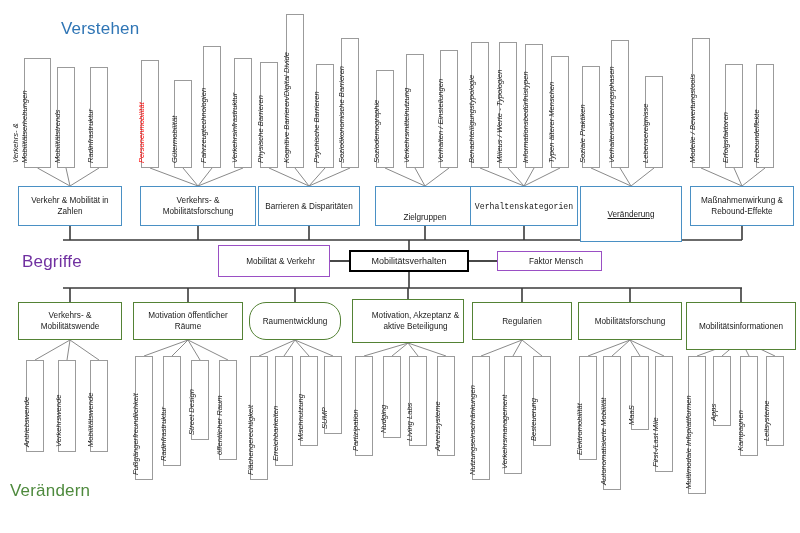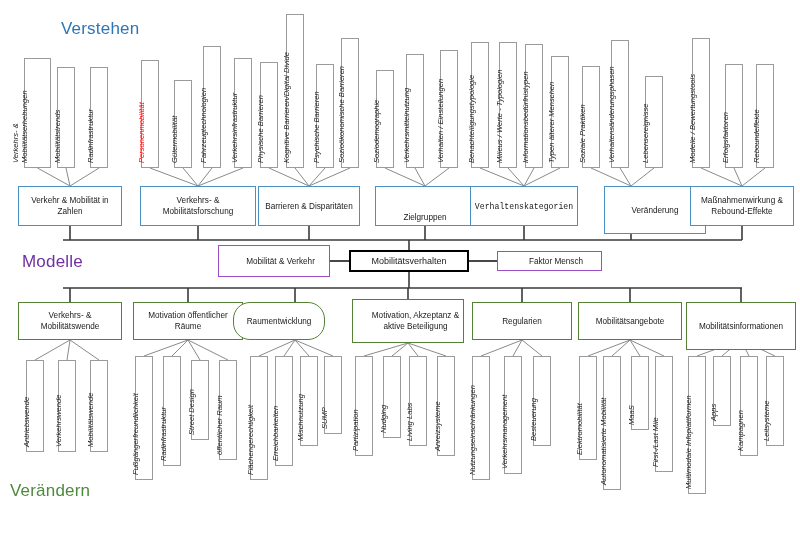--- a/index.html
+++ b/index.html
@@ -137,21 +137,21 @@
       <line x1="630" y1="340" x2="640" y2="356" stroke="#8a8a8a" stroke-width="1"></line>
       <line x1="630" y1="340" x2="664" y2="356" stroke="#8a8a8a" stroke-width="1"></line>
       <line x1="741" y1="288" x2="741" y2="302" stroke="#3a3a3a" stroke-width="1.6"></line>
       <line x1="741" y1="340" x2="697" y2="356" stroke="#8a8a8a" stroke-width="1"></line>
       <line x1="741" y1="340" x2="722" y2="356" stroke="#8a8a8a" stroke-width="1"></line>
       <line x1="741" y1="340" x2="749" y2="356" stroke="#8a8a8a" stroke-width="1"></line>
       <line x1="741" y1="340" x2="775" y2="356" stroke="#8a8a8a" stroke-width="1"></line>
     </svg>
 
   <div class="section-title t-verstehen" style="left:28px;top:19px;margin-left:33px;">Verstehen</div>
-  <div class="section-title t-begriffe" style="left:22px;top:252px;">Modelle</div>
+  <div class="section-title t-begriffe" style="left:22px;top:252px;">Begriffe</div>
   <div class="section-title t-veraendern" style="left:10px;top:481px;">Verändern</div>
 
   <div id="layer-top-leaves">
       <div class="vlabel two" style="left: 24px; top: 58px; width: 27px; height: 110px;">
         <div class="vtxt">
           <div>Verkehrs- &amp;</div>
           <div>Mobilitätserhebungen</div>
         </div>
       </div>
       <div class="vlabel" style="left: 57px; top: 67px; width: 18px; height: 101px;">
@@ -233,50 +233,50 @@
       </div>
       <div class="cbox blue" style="left: 258px; top: 186px; width: 102px; height: 40px;">
         <span>Barrieren &amp; Disparitäten</span>
       </div>
       <div class="cbox blue" style="left: 375px; top: 186px; width: 100px; height: 40px; align-items: flex-end;">
         <span>Zielgruppen</span>
       </div>
       <div class="cbox blue" style="left: 470px; top: 186px; width: 108px; height: 40px; font-family: Liberation Mono, monospace;">
         <span>Verhaltenskategorien</span>
       </div>
-      <div class="cbox blue" style="left: 604px; top: 186px; width: 102px; height: 48px;">
+      <div class="cbox blue" style="left: 580px; top: 186px; width: 102px; height: 56px; text-decoration: underline;">
         <span>Veränderung</span>
       </div>
       <div class="cbox blue" style="left: 690px; top: 186px; width: 104px; height: 40px;">
         <span>Maßnahmenwirkung &amp; Rebound-Effekte</span>
       </div>
     </div>
 
   <div class="cbox purple" id="center-left" style="left:218px;top:245px;width:112px;height:32px;">Mobilität &amp; Verkehr</div>
   <div class="cbox purple" id="center-right" style="left:497px;top:251px;width:105px;height:20px;">Faktor Mensch</div>
   <div class="cbox black" id="center-main" style="left:349px;top:250px;width:120px;height:22px;">Mobilitätsverhalten</div>
 
   <div id="layer-bot-boxes">
       <div class="cbox green" style="left: 18px; top: 302px; width: 104px; height: 38px;">
         <span>Verkehrs- &amp; Mobilitätswende</span>
       </div>
       <div class="cbox green" style="left: 133px; top: 302px; width: 110px; height: 38px;">
         <span>Motivation öffentlicher Räume</span>
       </div>
-      <div class="cbox green" style="left: 233px; top: 302px; width: 92px; height: 38px; border-radius: 17px;">
+      <div class="cbox green" style="left: 249px; top: 302px; width: 92px; height: 38px; border-radius: 17px;">
         <span>Raumentwicklung</span>
       </div>
       <div class="cbox green" style="left: 352px; top: 299px; width: 112px; height: 44px; padding-left: 18px;">
         <span>Motivation, Akzeptanz &amp; aktive Beteiligung</span>
       </div>
       <div class="cbox green" style="left: 472px; top: 302px; width: 100px; height: 38px; text-align: right;">
         <span>Regularien</span>
       </div>
       <div class="cbox green" style="left: 578px; top: 302px; width: 104px; height: 38px;">
-        <span>Mobilitätsangebote</span>
+        <span>Mobilitätsforschung</span>
       </div>
       <div class="cbox green" style="left: 686px; top: 302px; width: 110px; height: 48px;">
         <span>Mobilitätsinformationen</span>
       </div>
     </div>
   <div id="layer-bot-leaves">
       <div class="vlabel" style="left: 26px; top: 360px; width: 18px; height: 92px;">
         <div class="vtxt">Antriebswende</div>
       </div>
       <div class="vlabel" style="left: 58px; top: 360px; width: 18px; height: 92px;">

